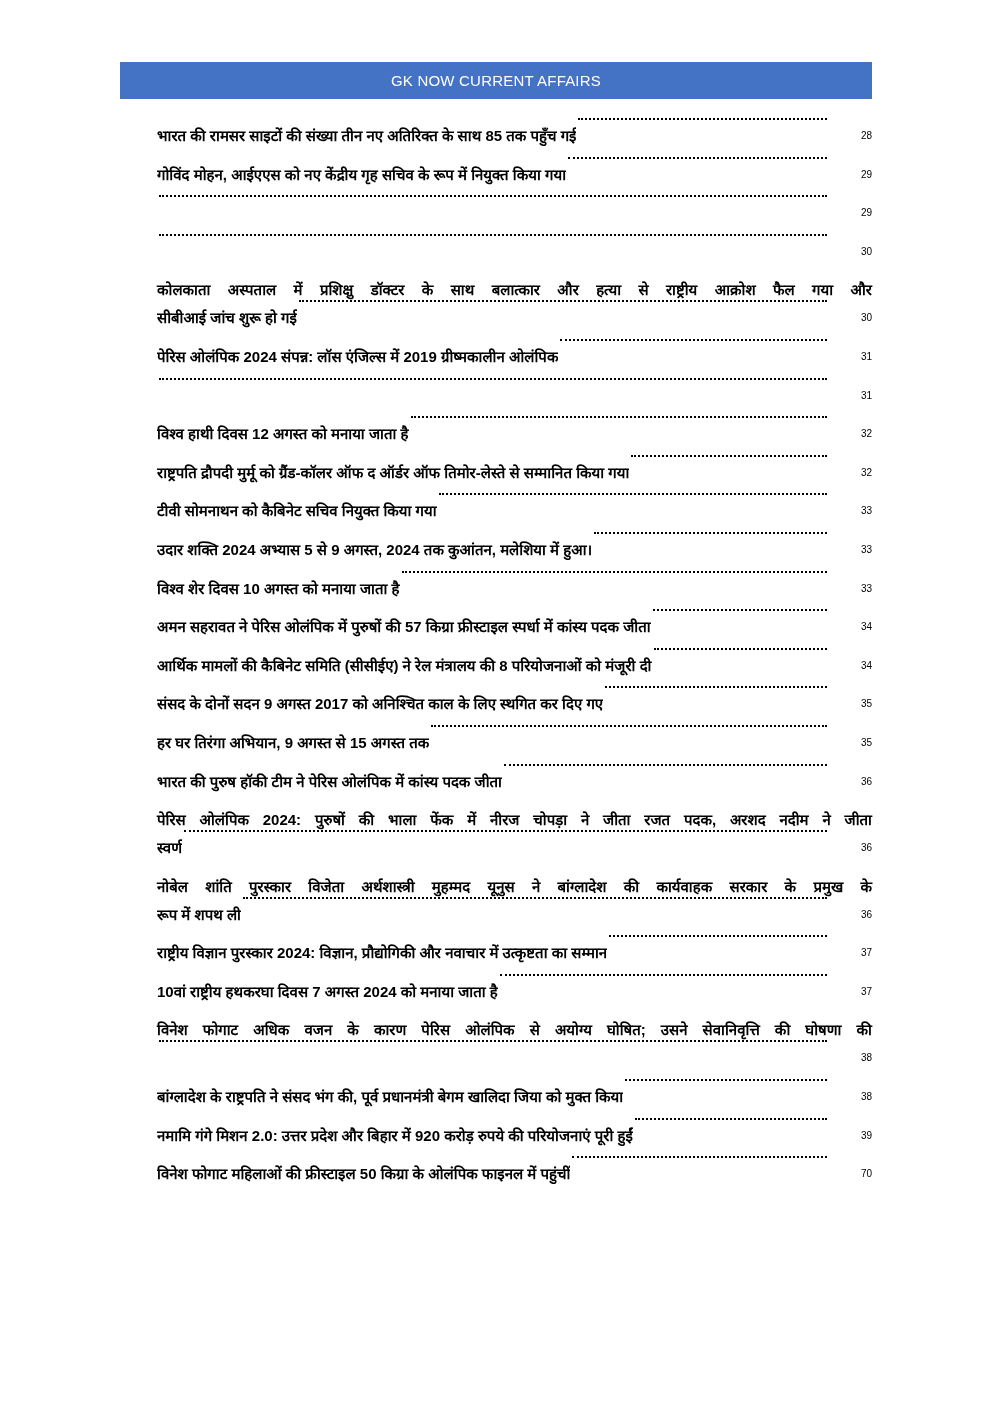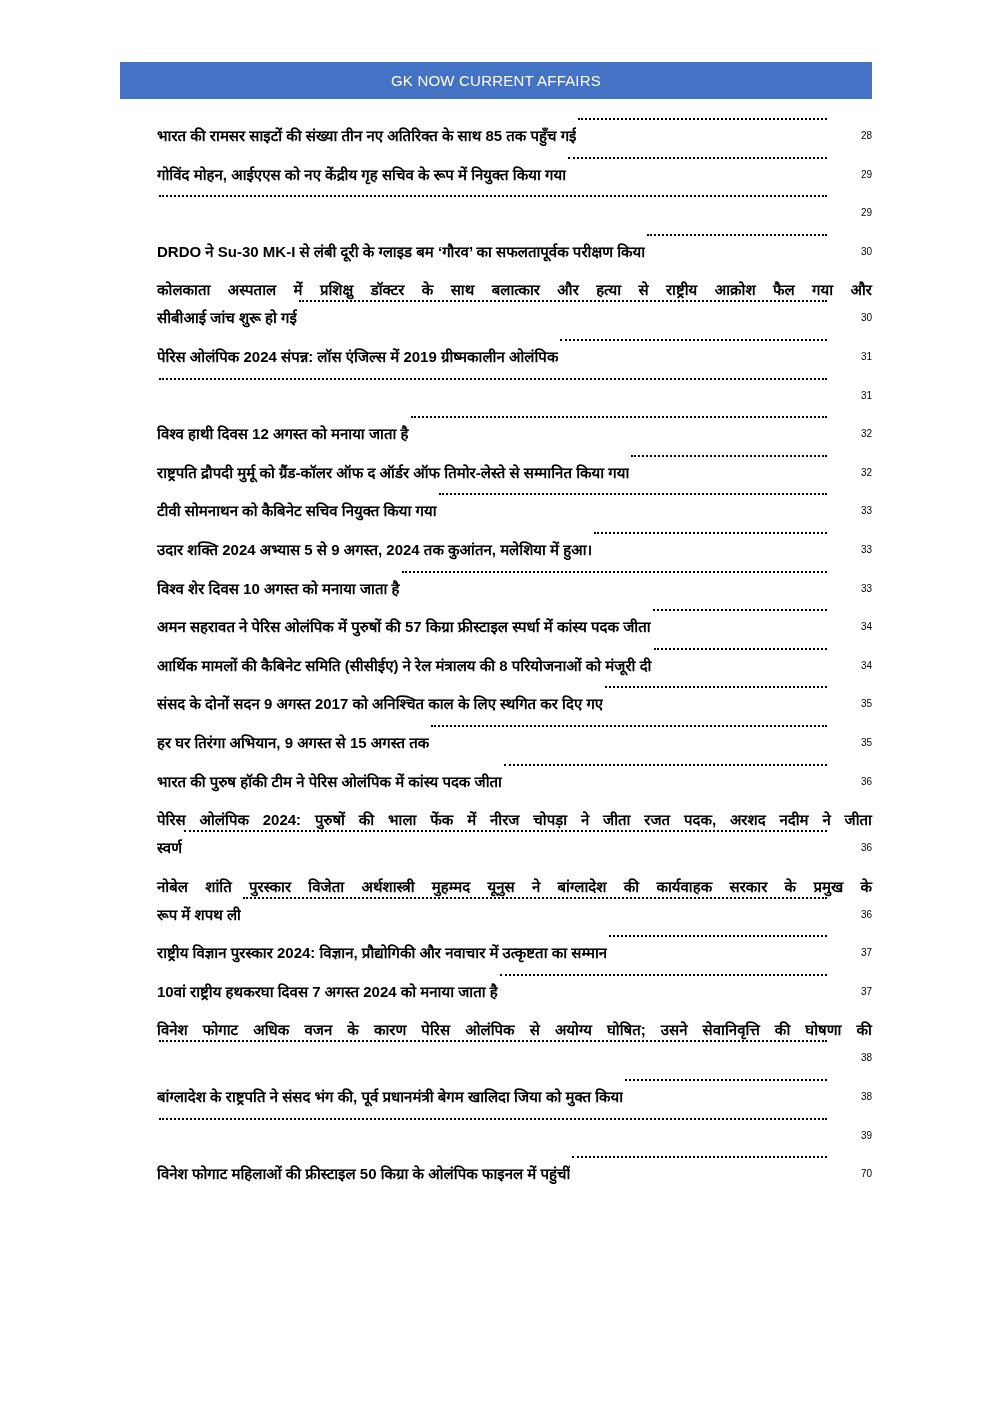--- a/index.html
+++ b/index.html
@@ -101,21 +101,20 @@
     </div>
   </li>
     <li class="toc-entry">
     <div class="line">
       <span class="leader"></span>
       <span class="page">29</span>
     </div>
   </li>
     <li class="toc-entry">
     <div class="line">
-      <span class="title">DRDO ने Su-30 MK-I से लंबी दूरी के ग्लाइड बम ‘गौरव’ का सफलतापूर्वक परीक्षण किया</span>
       <span class="leader"></span>
       <span class="page">30</span>
     </div>
   </li>
     <li class="toc-entry wrapped">
     <div class="first-line">कोलकाता अस्पताल में प्रशिक्षु डॉक्टर के साथ बलात्कार और हत्या से राष्ट्रीय आक्रोश फैल गया और</div>
     <div class="line second">
       <span class="title">सीबीआई जांच शुरू हो गई</span>
       <span class="leader"></span>
       <span class="page">30</span>
@@ -245,20 +244,21 @@
   </li>
     <li class="toc-entry">
     <div class="line">
       <span class="title">बांग्लादेश के राष्ट्रपति ने संसद भंग की, पूर्व प्रधानमंत्री बेगम खालिदा जिया को मुक्त किया</span>
       <span class="leader"></span>
       <span class="page">38</span>
     </div>
   </li>
     <li class="toc-entry">
     <div class="line">
+      <span class="title">नमामि गंगे मिशन 2.0: उत्तर प्रदेश और बिहार में 920 करोड़ रुपये की परियोजनाएं पूरी हुईं</span>
       <span class="leader"></span>
       <span class="page">39</span>
     </div>
   </li>
     <li class="toc-entry">
     <div class="line">
       <span class="title">विनेश फोगाट महिलाओं की फ्रीस्टाइल 50 किग्रा के ओलंपिक फाइनल में पहुंचीं</span>
       <span class="leader"></span>
       <span class="page">70</span>
     </div>

